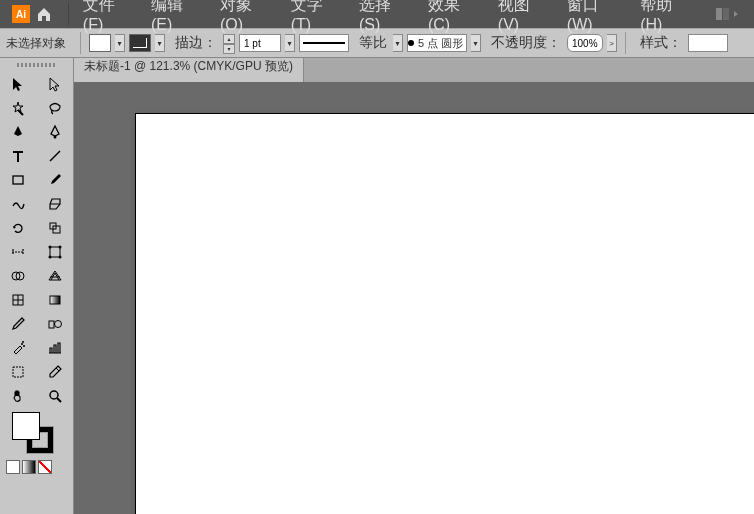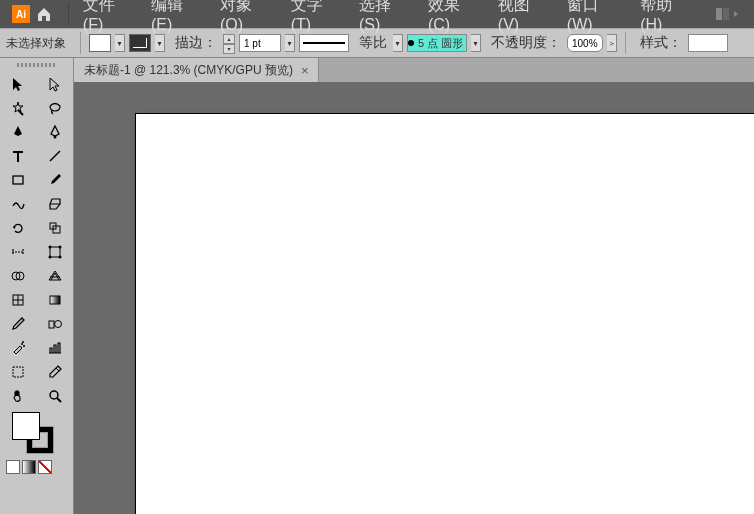--- a/index.html
+++ b/index.html
@@ -18,21 +18,21 @@
 .optbar .dd { width: 10px; height: 18px; border: 1px solid #888; border-left: none; background: #ddd; display: flex; align-items: center; justify-content: center; font-size: 8px; }
 .optbar .swatch-btn.dark { background: #333; position: relative; }
 .optbar .swatch-btn.dark::after { content:""; position:absolute; inset:3px; border:1px solid #fff; border-top:none; border-left:none; }
 .optbar .lbl { color: #333; font-size: 14px; margin: 0 2px 0 6px; }
 .optbar .sep { width: 1px; height: 22px; background: #999; margin: 0 4px; }
 .optbar .stepper { width: 12px; height: 18px; display: flex; flex-direction: column; }
 .optbar .stepper div { flex:1; border:1px solid #888; background:#ddd; font-size:6px; text-align:center; line-height:8px; }
 .optbar .txt-input { height: 18px; border: 1px solid #888; background: #fff; padding: 0 4px; font-size: 10px; }
 .optbar .dash-preview { width: 50px; height: 18px; border: 1px solid #888; background:#fff; display:flex; align-items:center; justify-content:center; }
 .optbar .dash-preview div { width: 42px; height: 2px; background: #000; }
-.optbar .bullet-preview { width: 60px; height: 18px; border:1px solid #888; background:#5eead4; display:flex; align-items:center; padding:0 0; gap:4px; }
+.optbar .bullet-preview { width: 60px; height: 18px; border:1px solid #888; background:#ffffff; display:flex; align-items:center; padding:0 0; gap:4px; }
 .optbar .bullet-preview .dot { width:6px; height:6px; border-radius:50%; background:#000; }
 .optbar .style-box { width: 40px; height: 18px; border: 1px solid #888; background: #fff; }
 
 .workspace { display: flex; height: calc(514px - 58px); }
 
 .tool-panel { width: 74px; background: #c7c7c7; border-right: 1px solid #888; display:flex; flex-direction:column; }
 .tool-grip { height: 14px; display:flex; align-items:center; justify-content:center; }
 .tool-grip .dots { width: 40px; height: 4px; background: repeating-linear-gradient(90deg,#888 0 2px,transparent 2px 4px); }
 .tool-grid { display: grid; grid-template-columns: 1fr 1fr; }
 .tool-grid .tool { height: 24px; display:flex; align-items:center; justify-content:center; position:relative; cursor:default; }
@@ -43,21 +43,21 @@
 .stroke-box::after { content:""; position:absolute; inset:5px; background:#c7c7c7; border:1px solid #999; }
 .mini-row { display:flex; gap:2px; padding:2px 6px; }
 .mini-sw { width:14px; height:14px; border:1px solid #666; }
 .mini-sw.white{background:#fff;}
 .mini-sw.grad{background:linear-gradient(90deg,#fff,#000);}
 .mini-sw.none{background:#fff;position:relative;}
 .mini-sw.none::after{content:"";position:absolute;left:0;top:0;width:100%;height:100%;background:linear-gradient(to top right,transparent 45%,red 45%,red 55%,transparent 55%);}
 
 .doc-area { flex: 1; display:flex; flex-direction:column; background:#535353; }
 .tab-strip { height: 24px; background:#a8a8a8; display:flex; align-items:stretch; }
-.doc-tab { background:#c7c7c7; display:flex; align-items:center; padding:0 10px; border-right:1px solid #888; gap:8px; font-size:12px; color:#333; }
+.doc-tab { background:#c7c7c7; display:flex; align-items:center; padding:0 10px; border-right:1px solid #888; gap:8px; font-size:12px; color:#333;flex-direction:column; }
 .doc-tab .close { font-size:13px; cursor:default; color:#555; }
 .canvas-wrap { flex:1; background:#6a6a6a; position:relative; overflow:hidden; }
 .canvas { position:absolute; top:32px; left:62px; right:-20px; bottom:-20px; background:#fff; box-shadow:0 0 0 1px #000, 2px 3px 6px rgba(0,0,0,.5); }
 
 svg { display:block; }
 </style>
 </head>
 <body>
 
 <div class="menubar">

